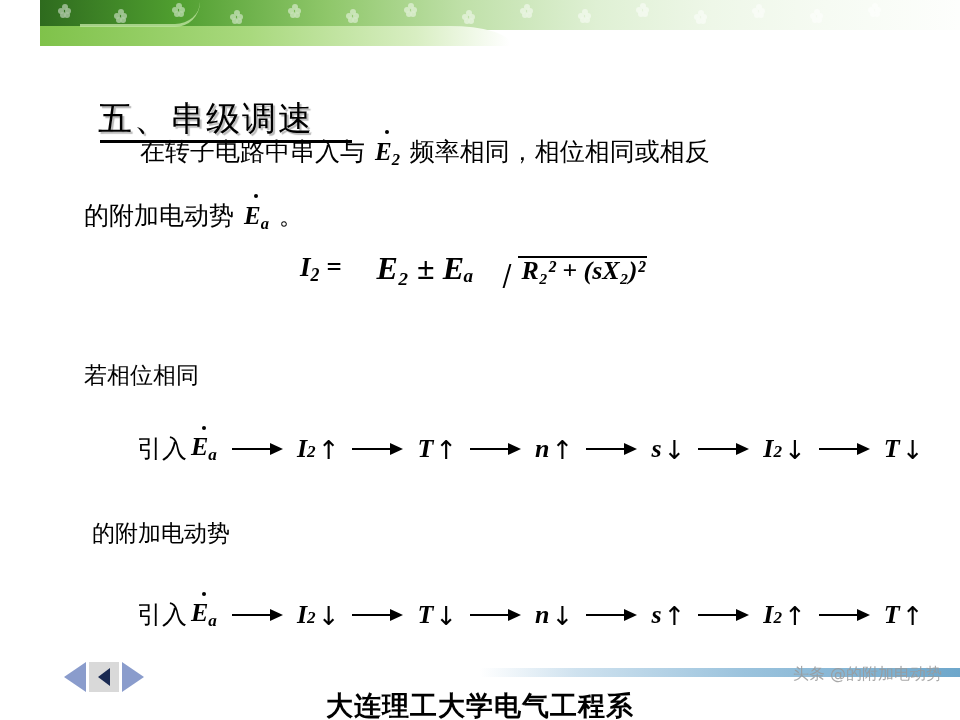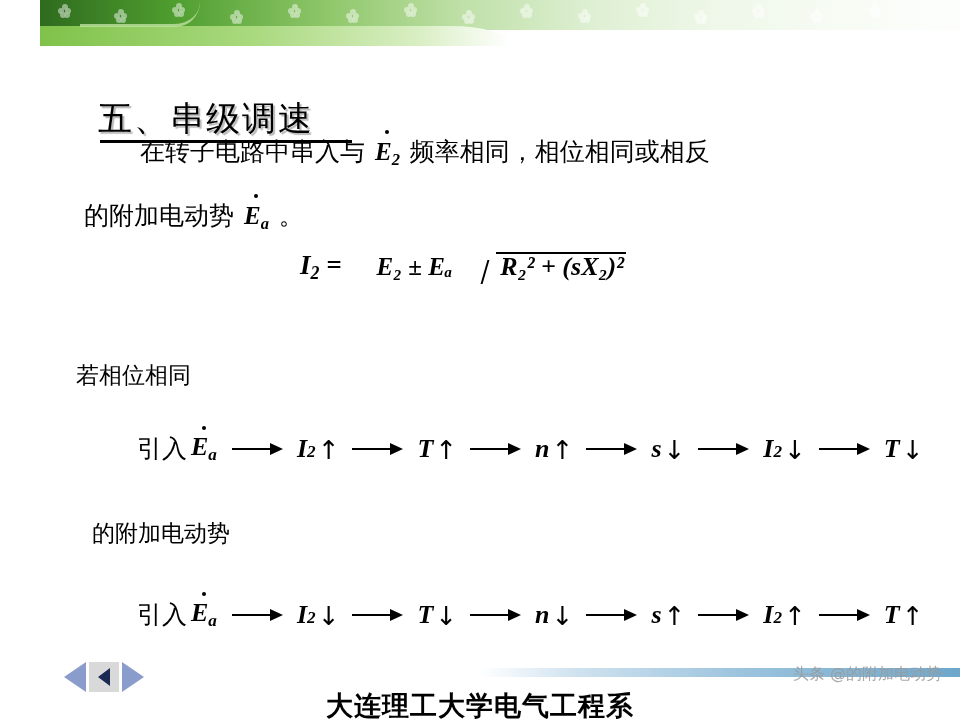--- a/index.html
+++ b/index.html
@@ -156,21 +156,21 @@
   .formula .lhs {
     font-size: 27px;
     margin-right: 19px;
     white-space: nowrap;
   }
   .frac {
     display: inline-block;
     text-align: center;
   }
   .frac .num {
-    font-size: 25px;
+    font-size: 32px;
     padding: 0 16px 2px 16px;
     white-space: nowrap;
   }
   .frac .bar {
     height: 2px;
     background: #000;
     width: 100%;
   }
   .frac .den {
     font-size: 26px;
@@ -205,21 +205,21 @@
   }
 
   
   .label {
     position: absolute;
     font-family: "DejaVu Sans", sans-serif;
     font-size: 23px;
     color: #000;
     white-space: nowrap;
   }
-  .label-same { left: 76px; top: 360px; }
+  .label-same { left: 84px; top: 360px; }
   .label-opp  { left: 92px; top: 518px; }
 
   
   .chain {
     position: absolute;
     display: flex;
     align-items: center;
     white-space: nowrap;
   }
   .chain-1 { left: 108px; top: 432px; }

